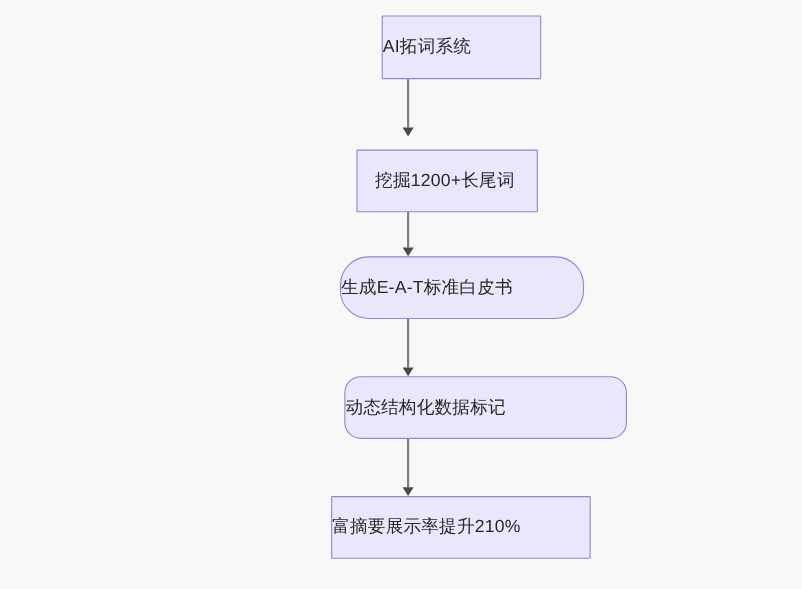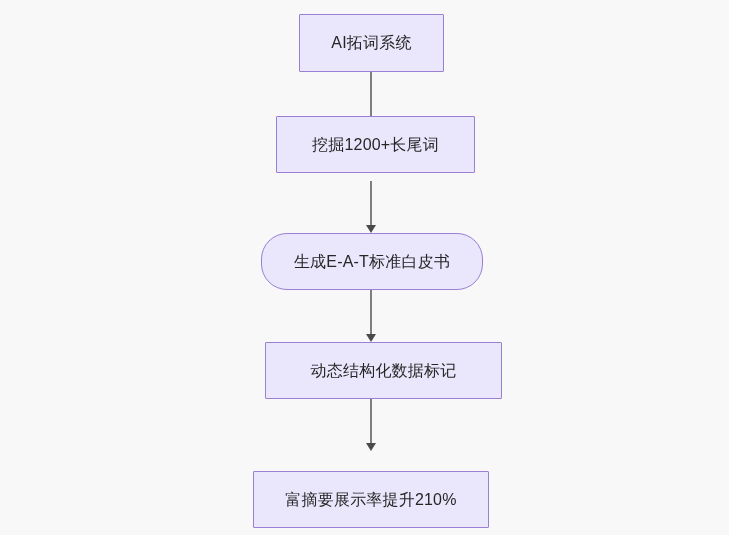--- a/index.html
+++ b/index.html
@@ -21,22 +21,22 @@
   }
 
   .node {
     position: absolute;
     box-sizing: border-box;
     background: #eae7fc;
     border: 1.4px solid #9a7fd4;
     border-radius: 1px;
     display: flex;
     align-items: center;
-    justify-content: center;
     text-align: center;
+    margin-left: 48px;
   }
 
   .node-label {
     font-size: 16px;
     line-height: 1.25;
     color: #262626;
     letter-spacing: 0.2px;
     white-space: nowrap;
     font-family: "Liberation Sans", "DejaVu Sans", sans-serif;
   }
@@ -87,29 +87,29 @@
 
   <div class="edge" style="left:371px; top:399px; height:52px;">
     <div class="edge-line" style="height:44px;"></div>
     <div class="edge-arrow" style="top:44px;"></div>
   </div>
 
   <div class="node" style="left:299px; top:14px; width:145px; height:58px;">
     <span class="node-label">AI拓词系统</span>
   </div>
 
-  <div class="node" style="left:276px; top:116px; width:199px; height:57px;">
+  <div class="node" style="left:276px; top:136px; width:165px; height:57px;padding-left:16px;">
     <span class="node-label">挖掘1200+长尾词</span>
   </div>
 
   <div class="node" style="left:261px; top:233px; width:222px; height:57px;border-radius:26px;">
     <span class="node-label">生成E-A-T标准白皮书</span>
   </div>
 
-  <div class="node" style="left:265px; top:342px; width:237px; height:57px;">
+  <div class="node" style="left:265px; top:342px; width:257px; height:57px;border-radius:15px;">
     <span class="node-label">动态结构化数据标记</span>
   </div>
 
-  <div class="node" style="left:253px; top:471px; width:236px; height:57px;">
+  <div class="node" style="left:253px; top:451px; width:236px; height:57px;">
     <span class="node-label">富摘要展示率提升210%</span>
   </div>
 
 </div>
 
 </body></html>

